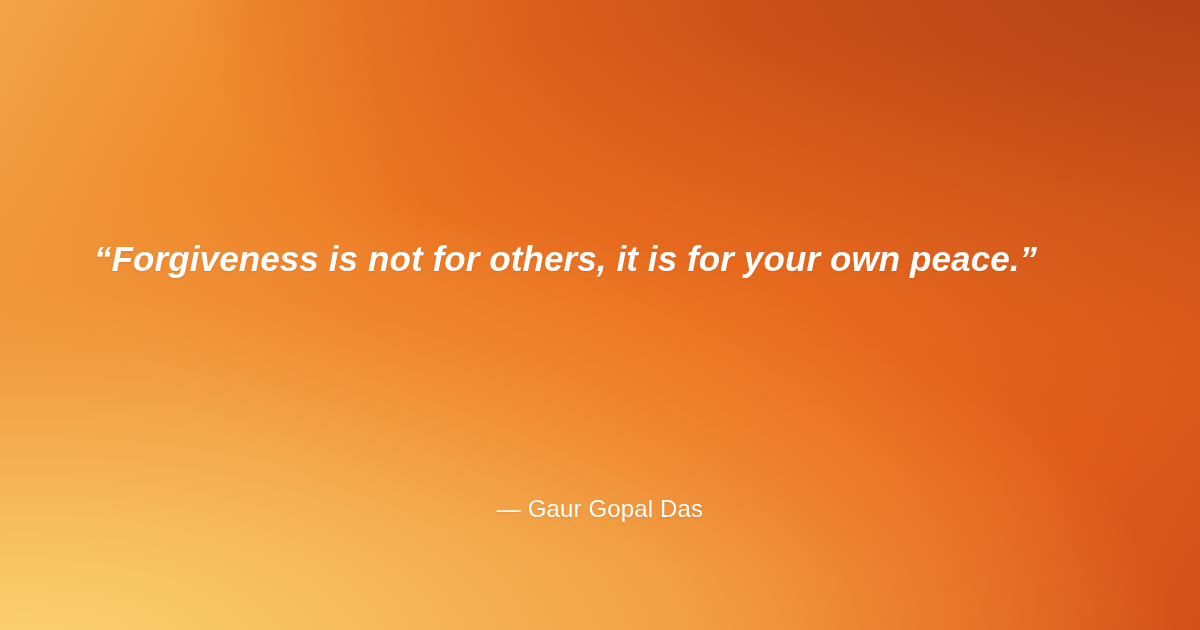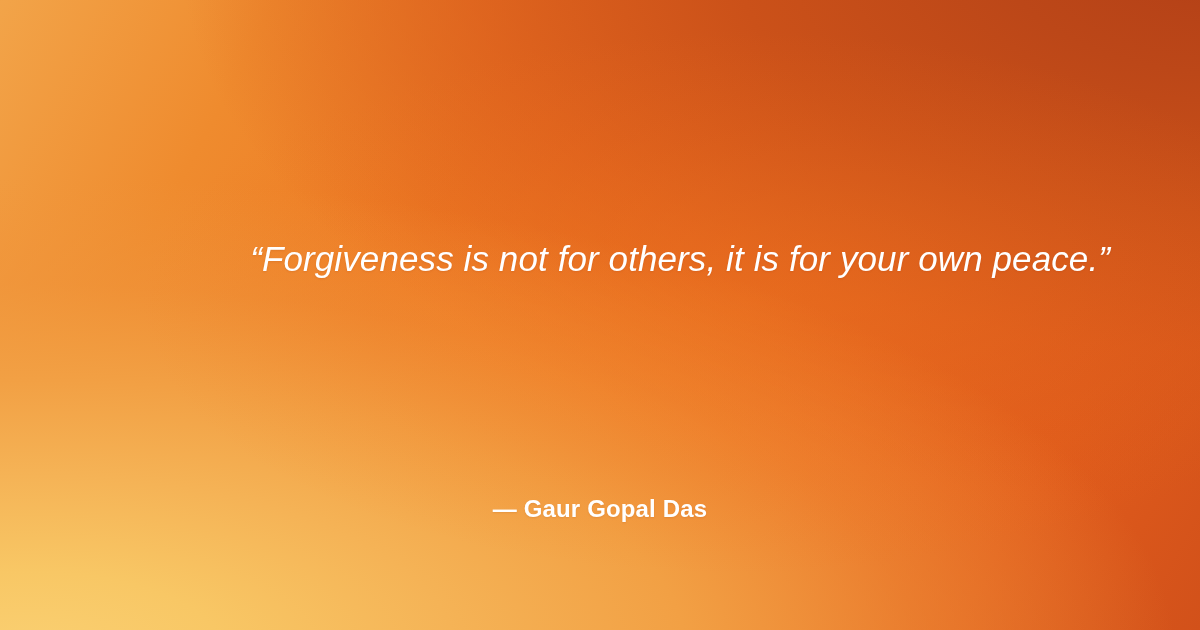--- a/index.html
+++ b/index.html
@@ -64,40 +64,40 @@
     display: flex;
     flex-direction: column;
     align-items: center;
   }
 
   #quote-text {
     position: absolute;
     top: 236px;
     left: 4px;
     right: 0;
-    text-align: right;
+    text-align: left;
     color: #FFFFFF;
     font-style: italic;
-    font-weight: 400;
+    font-weight: 700;
     font-size: 35px;
     line-height: 46px;
     letter-spacing: 0.1px;
     padding: 0 90px;
     box-sizing: border-box;
     text-shadow: 0 1px 2px rgba(150,55,10,0.16);
   }
 
   #attribution {
     position: absolute;
     top: 493px;
     left: 0;
     right: 0;
     text-align: center;
     color: #FFFFFF;
-    font-weight: 700;
+    font-weight: 400;
     font-size: 24px;
     line-height: 32px;
     letter-spacing: 0.15px;
     text-shadow: 0 1px 2px rgba(150,55,10,0.14);
   }
 
   #site-credit {
     position: absolute;
     top: 584px;
     left: 0;

